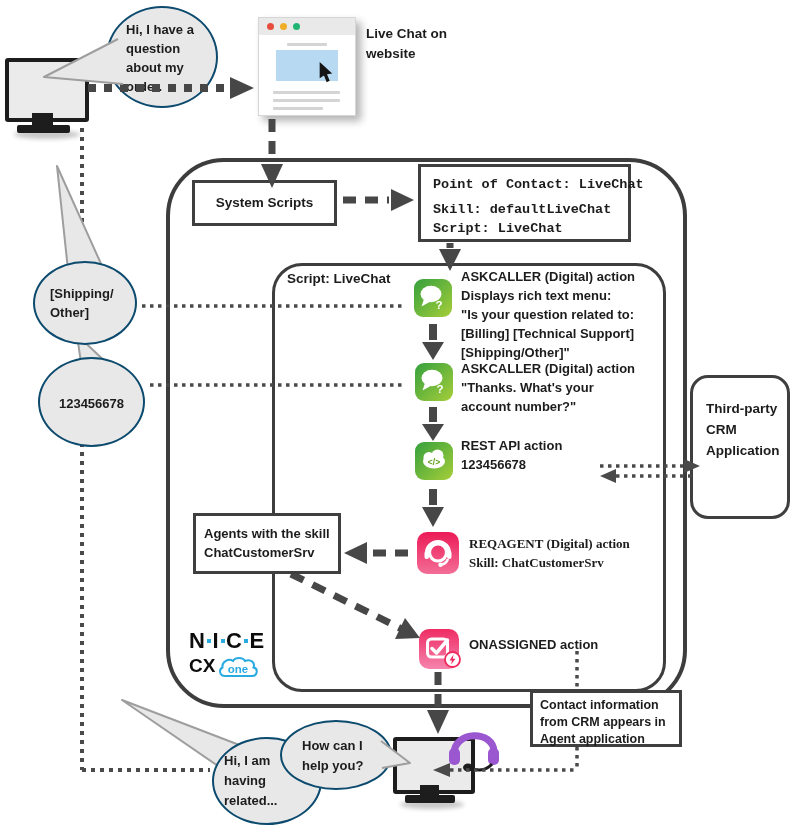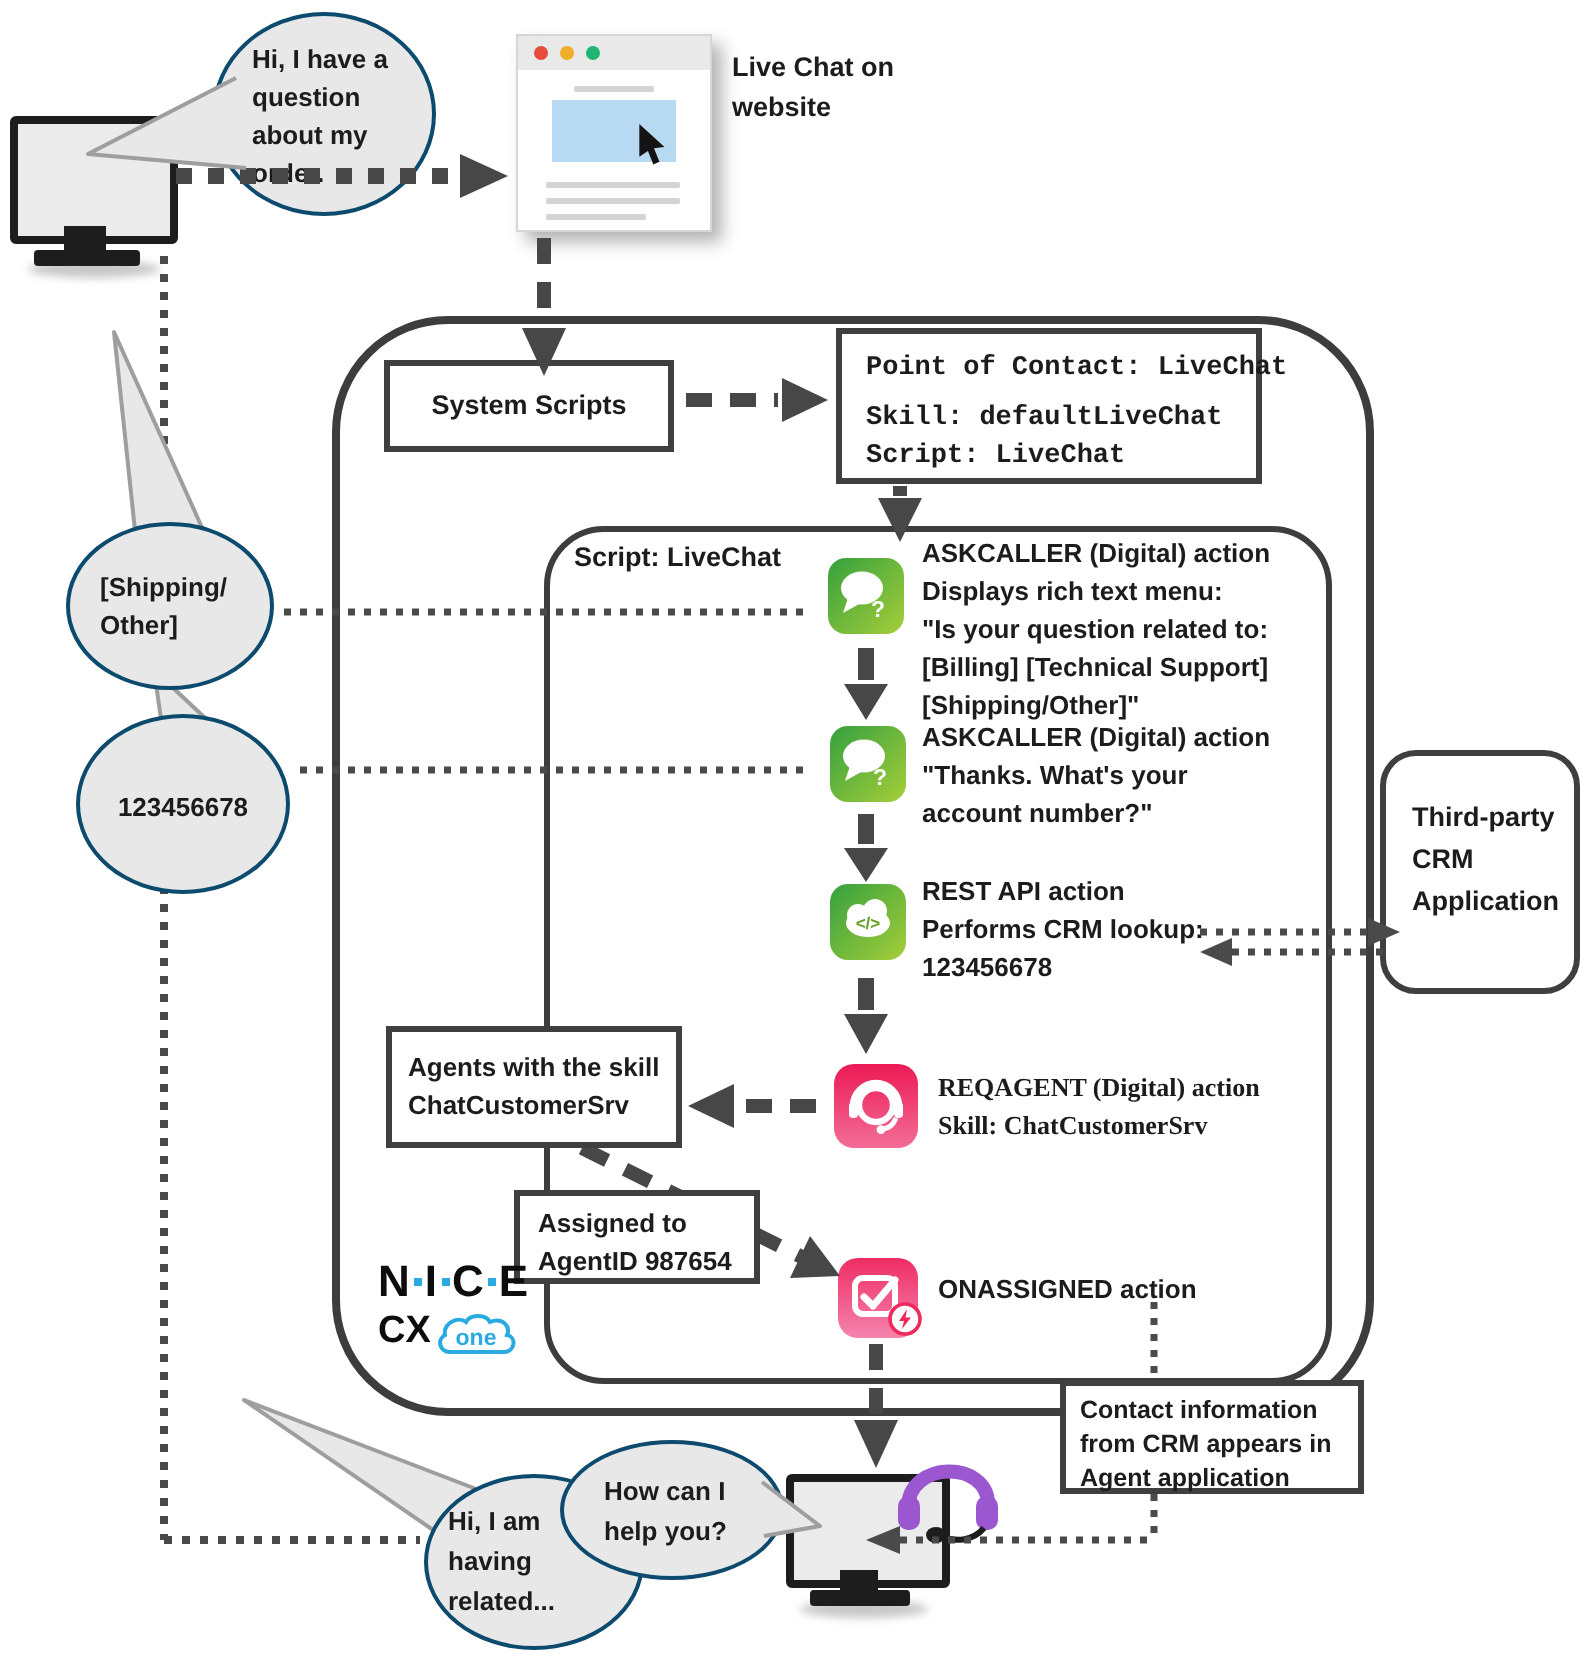--- a/index.html
+++ b/index.html
@@ -155,21 +155,20 @@
         </linearGradient>
       </defs>
     <rect width="38" height="38" rx="9" fill="url(#gGreen3)"></rect>
     <ellipse cx="19" cy="19.5" rx="11" ry="7" fill="#fff"></ellipse>
     <circle cx="14" cy="15.5" r="5.5" fill="#fff"></circle>
     <circle cx="22.5" cy="13.5" r="6" fill="#fff"></circle>
     <text x="19" y="22.5" font-size="8.5" font-weight="700" fill="#5fa01e" text-anchor="middle">&lt;/&gt;</text>
   </svg>
   <div class="abs fs13" style="left:461px;top:436px;z-index:3;">
     <span class="ln">REST API action</span>
-    <span class="ln">Performs CRM lookup:</span>
     <span class="ln">123456678</span>
   </div>
 
   <svg class="icon" style="left:417px;top:532px;" width="42" height="42" viewBox="0 0 42 42">
     <defs>
         <linearGradient id="gPink1" x1="0" y1="0" x2="0" y2="1">
       <stop offset="0" stop-color="#ec1a56"></stop>
           <stop offset="1" stop-color="#f36e97"></stop>
         </linearGradient>
       </defs>
@@ -202,26 +201,22 @@
     <polygon points="9.5,3.5 5.5,9.5 8,9.5 7,13.5 11.5,7.8 8.8,7.8" fill="#ee2a5e"></polygon>
   </svg>
   <div class="abs fs13" style="left:469px;top:635px;z-index:3;">
     <span class="ln">ONASSIGNED action</span>
   </div>
 
   <div class="box fs13" style="left:193px;top:513px;width:148px;height:61px;padding:8px 0 0 8px;">
     <span class="ln">Agents with the skill</span>
     <span class="ln">ChatCustomerSrv</span>
   </div>
-  <div class="box fs13" style="left:257px;top:595px;width:123px;height:47px;padding:4px 0 0 9px;">
-    <span class="ln">Assigned to</span>
-    <span class="ln">AgentID 987654</span>
-  </div>
-
-  <div class="box fs135" style="left:690px;top:375px;width:100px;height:122px;border-radius:18px;padding:20px 0 0 13px;line-height:21px;">
+
+  <div class="box fs135" style="left:690px;top:375px;width:100px;height:144px;border-radius:18px;padding:20px 0 0 13px;line-height:21px;">
     <span class="ln">Third-party</span>
     <span class="ln">CRM</span>
     <span class="ln">Application</span>
   </div>
 
   <div class="box fs125" style="left:530px;top:690px;width:152px;height:57px;padding:4px 0 0 7px;">
     <span class="ln">Contact information</span>
     <span class="ln">from CRM appears in</span>
     <span class="ln">Agent application</span>
   </div>

